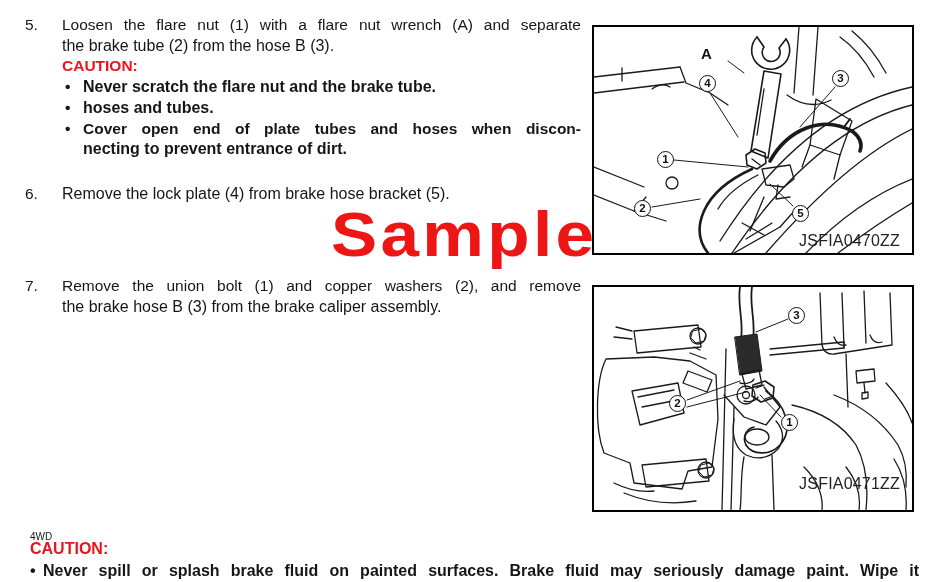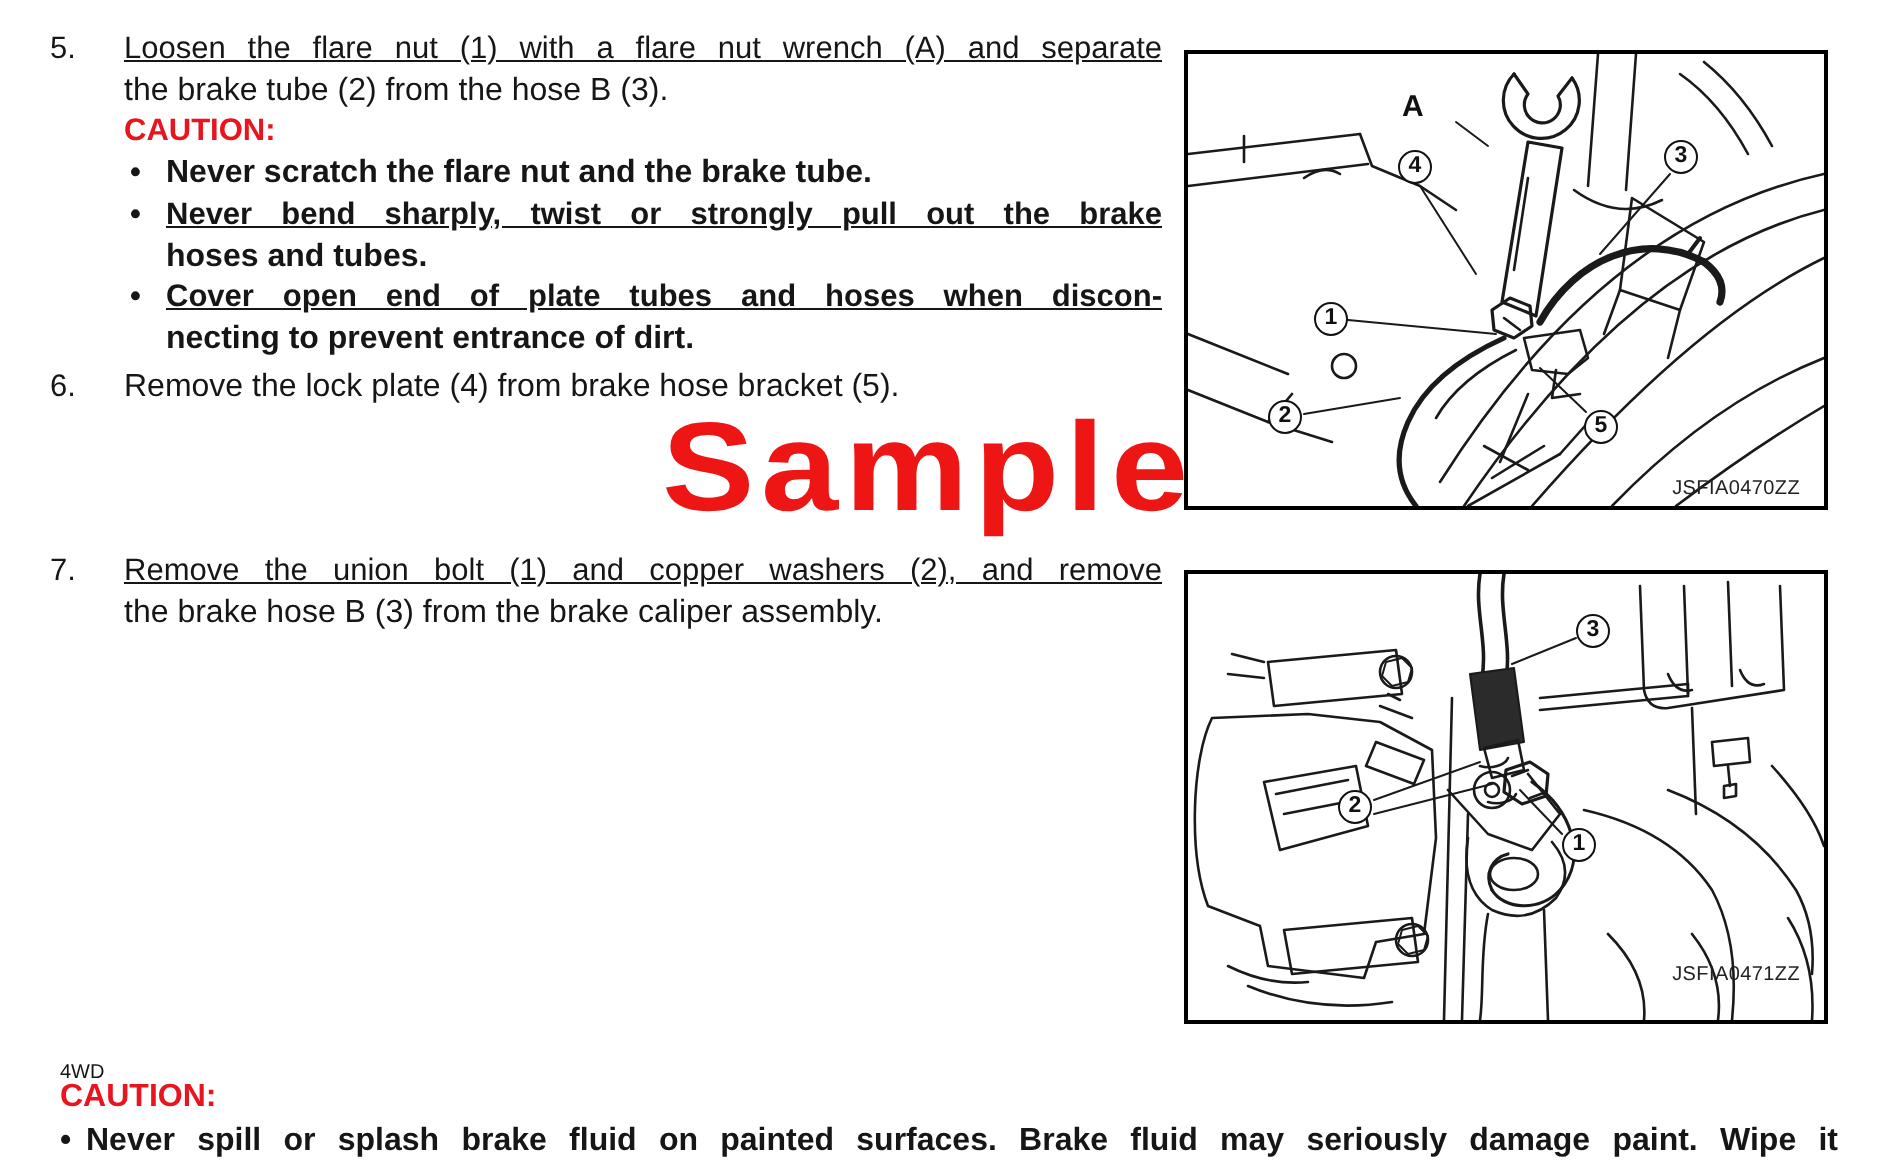--- a/index.html
+++ b/index.html
@@ -6,28 +6,28 @@
   .page{
     position:relative;width:939px;height:582px;background:#ffffff;
     font-family:"Liberation Sans","DejaVu Sans",sans-serif;color:#161616;
     overflow:hidden;
   }
   
   .step{position:absolute;left:25px;width:556px;}
   .step-num{position:absolute;left:0;top:0;width:37px;font-size:15.5px;line-height:20.7px;}
   .step-body{margin-left:37px;width:519px;}
   .line{font-size:16px;line-height:20.7px;text-align:left;}
-  .jline{font-size:15.5px;line-height:20.7px;text-align:justify;text-align-last:justify;text-decoration:underline;}
+  .jline{font-size:15.5px;line-height:20.7px;text-align:justify;text-align-last:justify;}
   .caution-label{font-size:15.5px;line-height:20.7px;font-weight:bold;color:var(--caution,#e8141e);}
   .cbullet{position:relative;padding-left:21px;font-weight:bold;}
   .bchar{position:absolute;left:3px;top:0;font-size:15.5px;line-height:20.7px;font-weight:bold;}
   
   .figure{position:absolute;left:592px;width:318px;border:2px solid #000;background:#fff;}
   .figure svg{display:block;}
-  .fig-code{position:absolute;right:12px;bottom:3px;font-size:10px;letter-spacing:.2px;color:#222;}
+  .fig-code{position:absolute;right:12px;bottom:3px;font-size:16px;letter-spacing:.2px;color:#222;}
   .callout{
     position:absolute;width:17px;height:17px;box-sizing:border-box;
     border:1.6px solid #111;border-radius:50%;background:#fff;
     display:flex;align-items:center;justify-content:center;
     font-size:11.5px;font-weight:bold;color:#111;line-height:1;
   }
   .tool-label{position:absolute;font-size:15px;font-weight:bold;color:#111;}
   
   .watermark{
     position:absolute;left:331px;top:203px;z-index:5;
@@ -52,21 +52,20 @@
     <div class="step-body">
       <div class="jline">Loosen the flare nut (1) with a flare nut wrench (A) and separate</div>
       <div class="line">the brake tube (2) from the hose B (3).</div>
       <div class="caution-label">CAUTION:</div>
       <div class="cbullet">
         <span class="bchar">•</span>
         <div class="line">Never scratch the flare nut and the brake tube.</div>
       </div>
       <div class="cbullet">
         <span class="bchar">•</span>
-        <div class="jline">Never bend sharply, twist or strongly pull out the brake</div>
         <div class="line">hoses and tubes.</div>
       </div>
       <div class="cbullet">
         <span class="bchar">•</span>
         <div class="jline">Cover open end of plate tubes and hoses when discon-</div>
         <div class="line">necting to prevent entrance of dirt.</div>
       </div>
     </div>
   </div>
 

